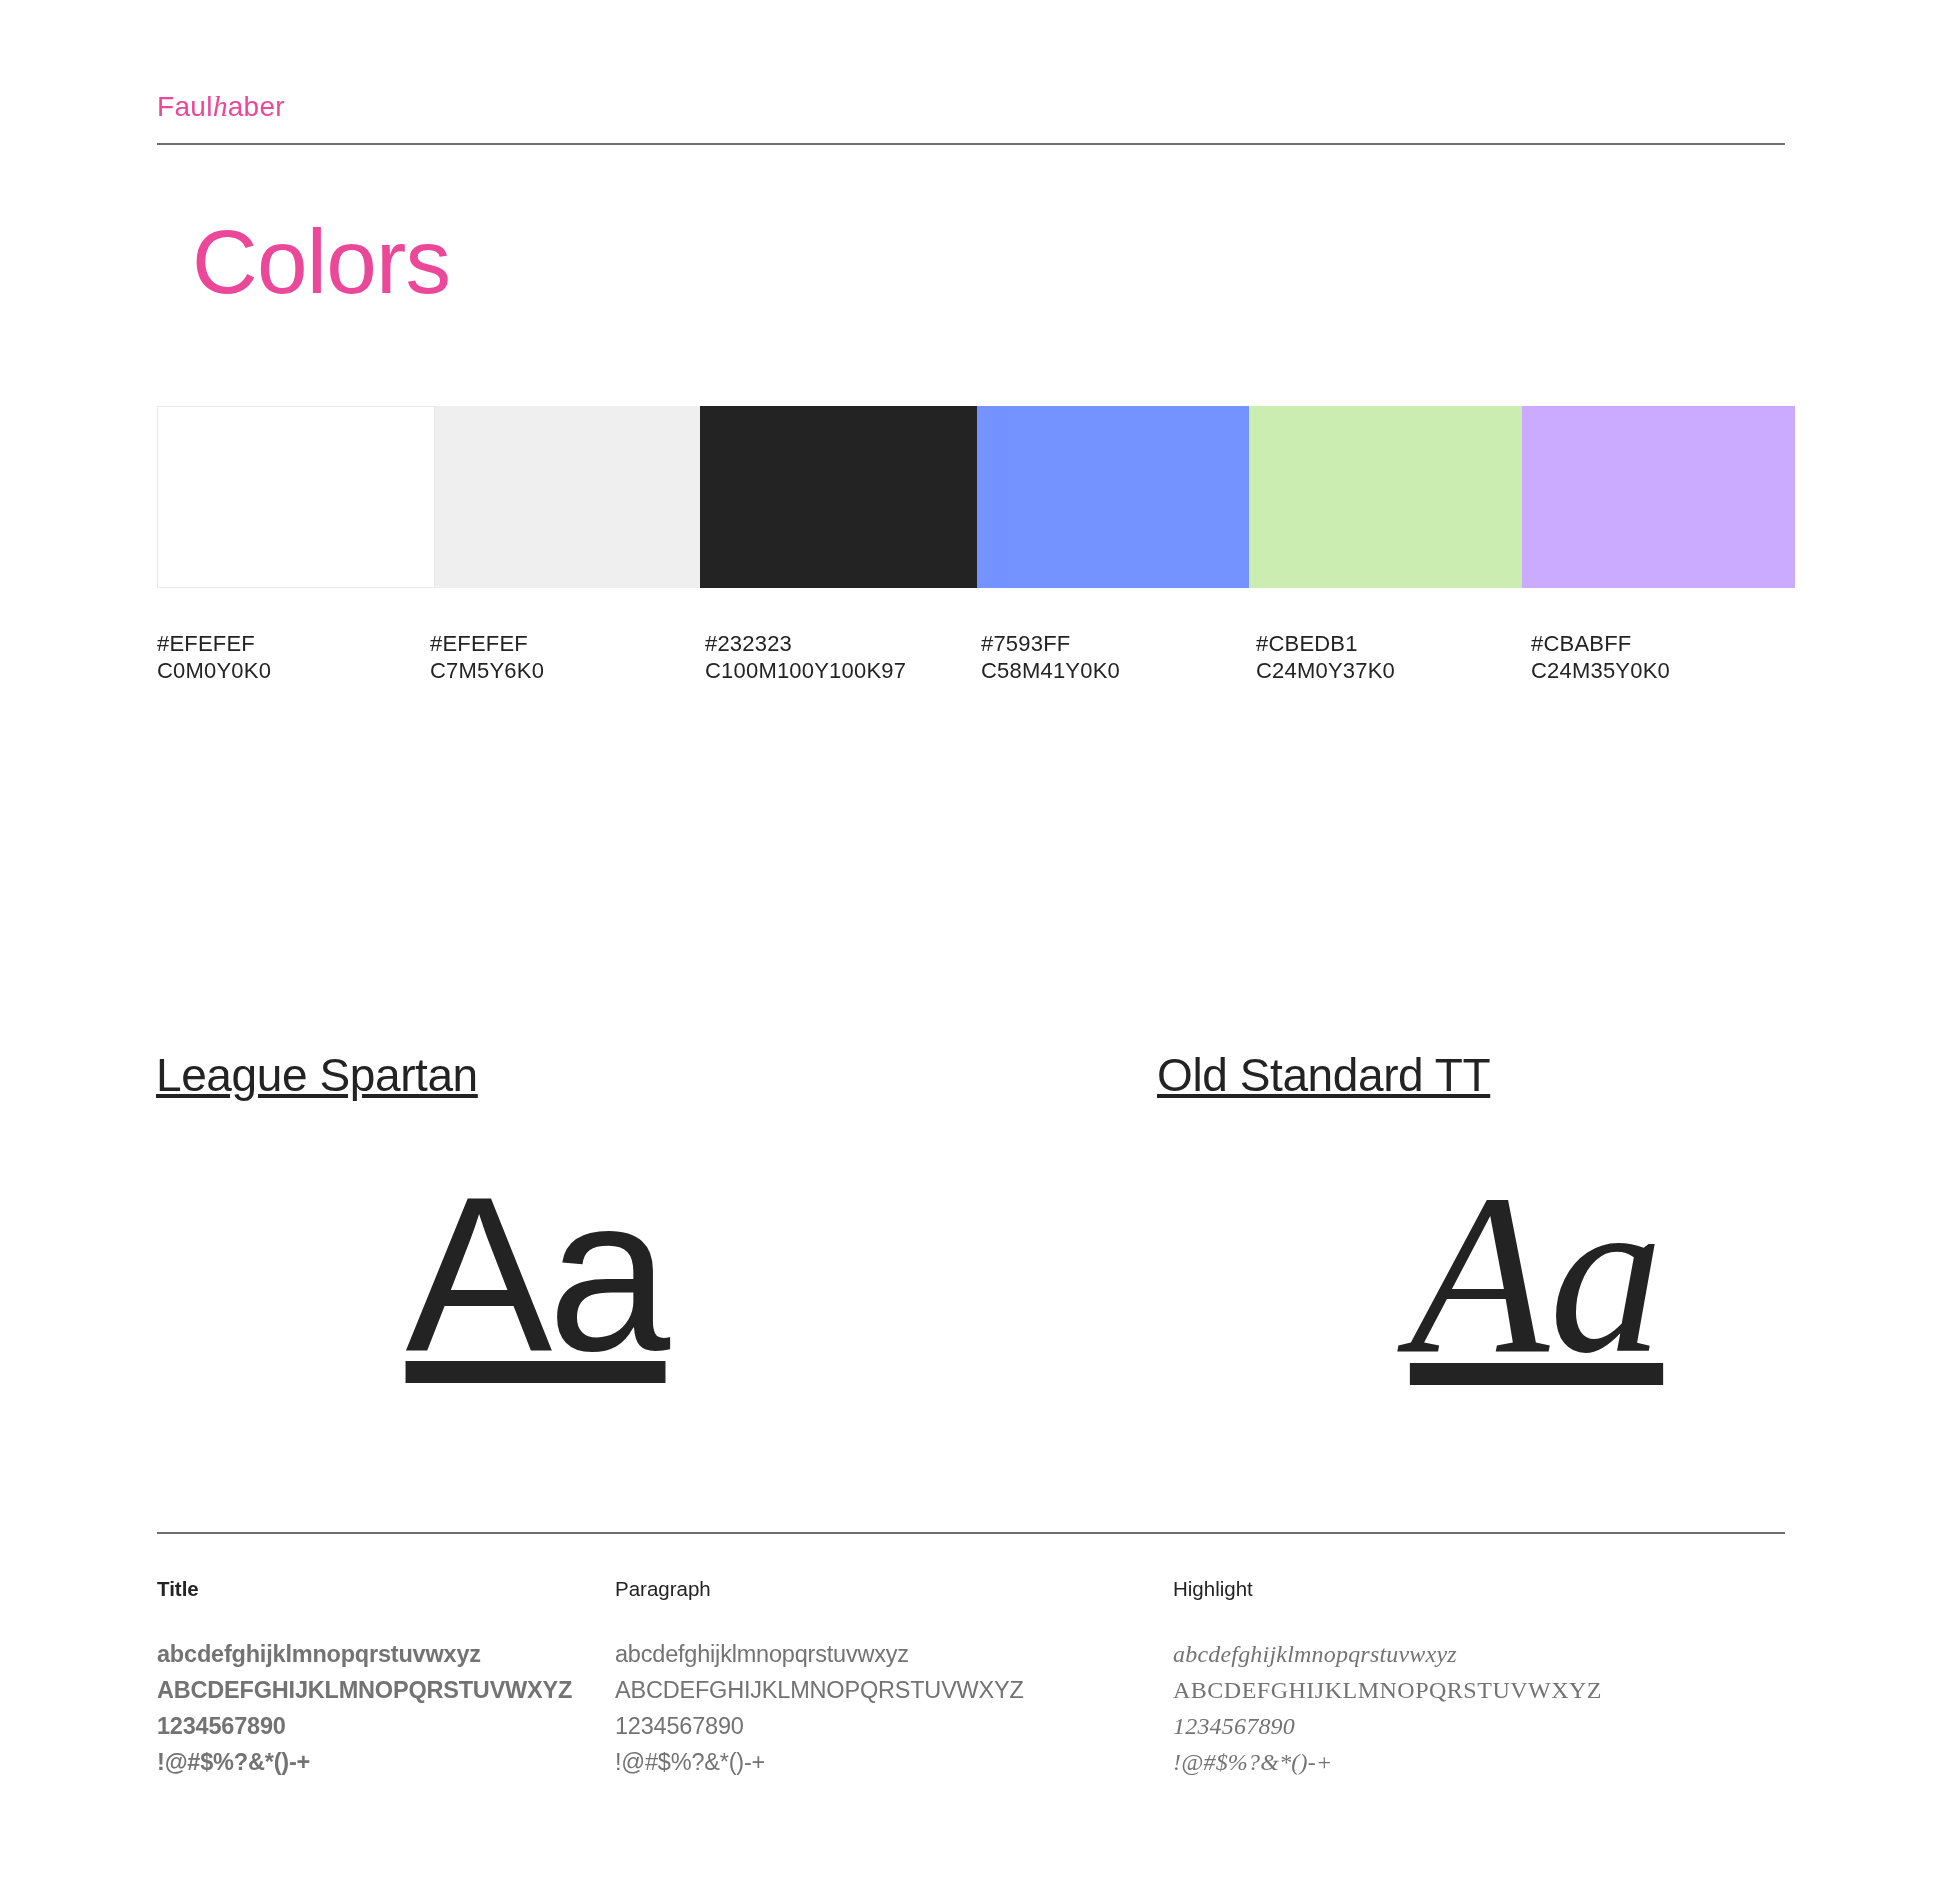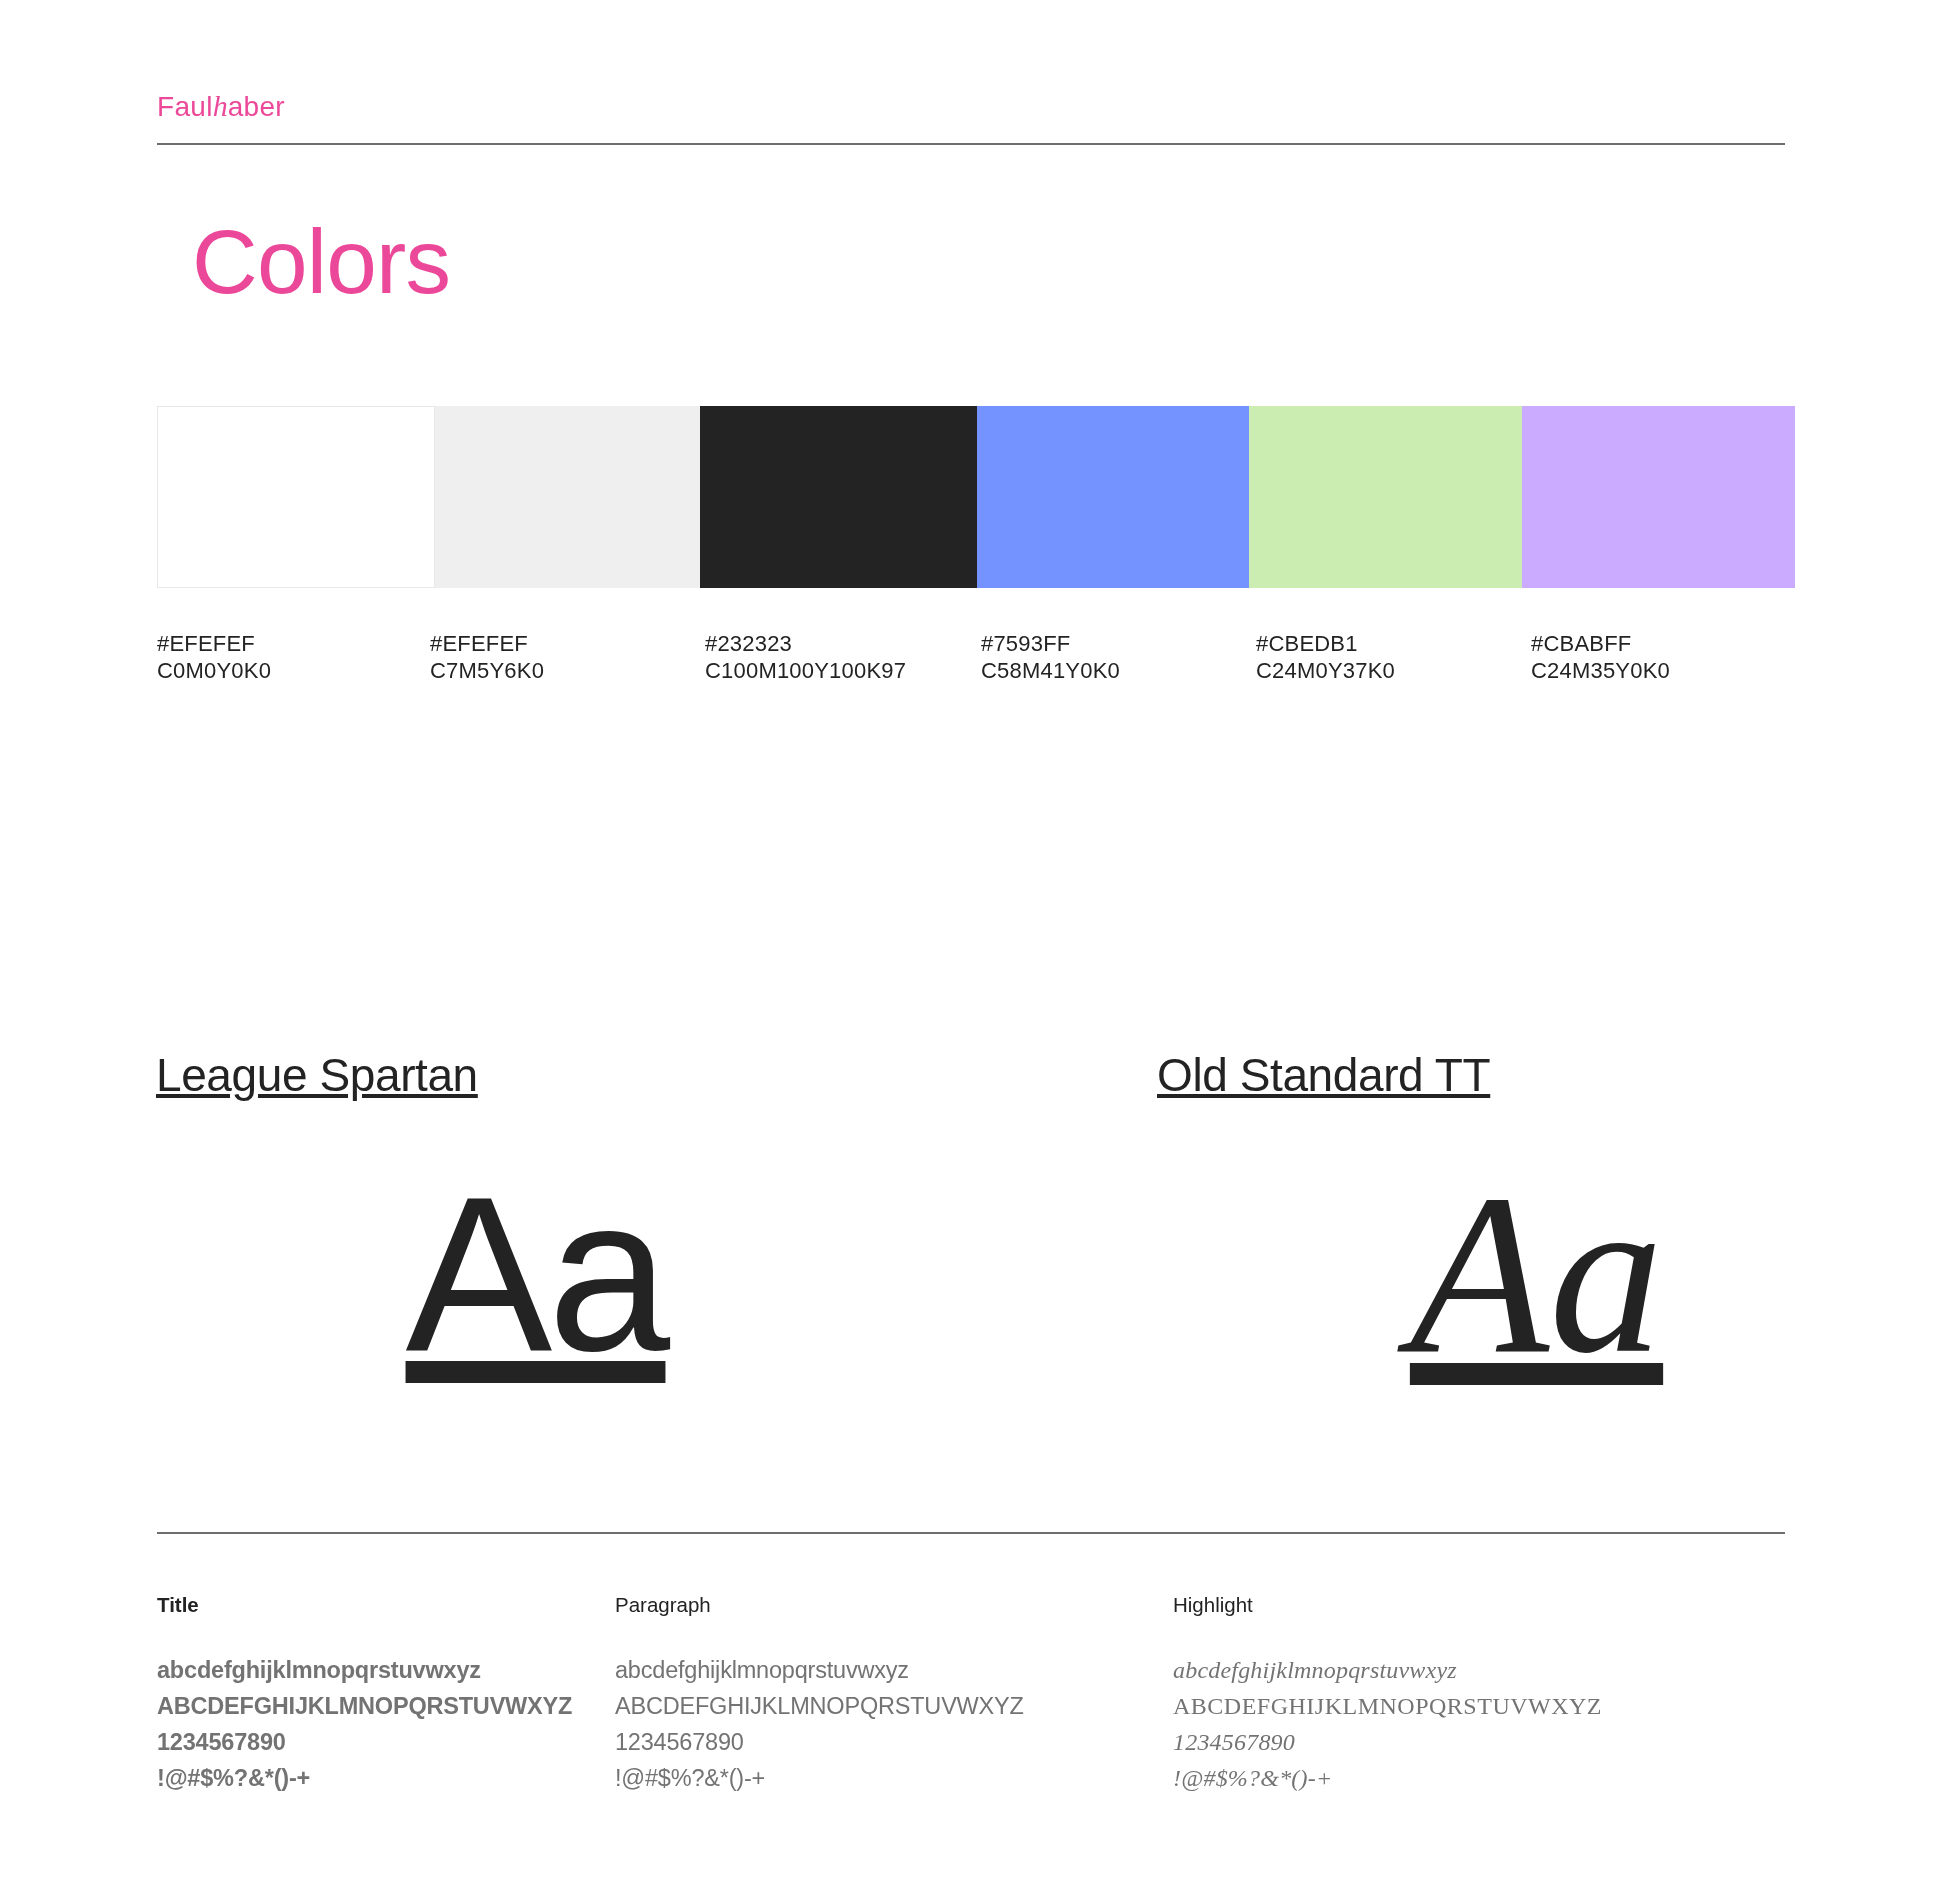--- a/index.html
+++ b/index.html
@@ -165,21 +165,20 @@
   .type-cols {
     position: absolute;
     left: 157px;
     top: 1579px;
     width: 1638px;
     height: 258px;
   }
   .type-col {
     position: absolute;
     top: 0;
-    margin-top: 16px;
   }
   .type-col-title { left: 0px; }
   .type-col-paragraph { left: 458px; }
   .type-col-highlight { left: 1016px; }
 
   .type-col-label {
     font-family: "Liberation Sans", sans-serif;
     font-size: 20.5px;
     font-weight: 700;
     line-height: 1;

